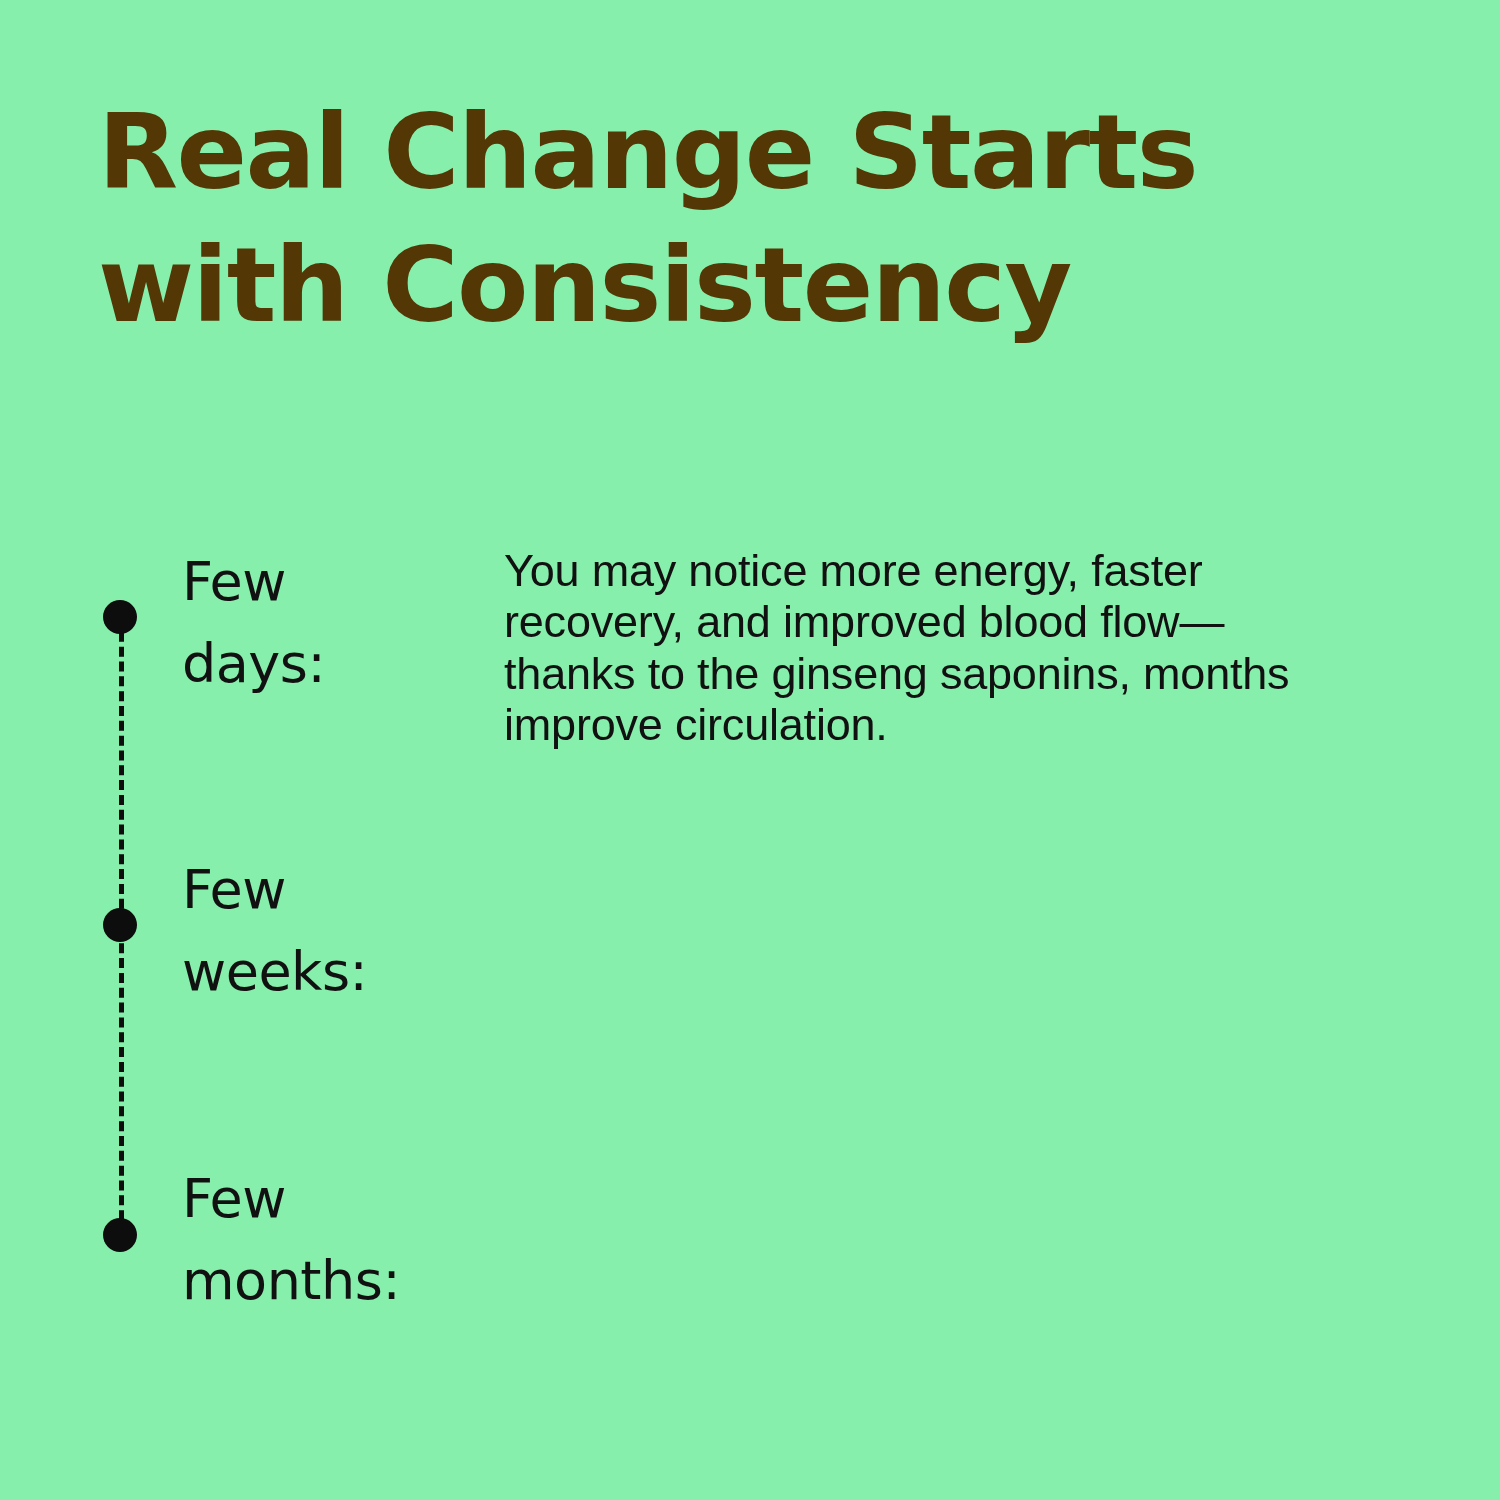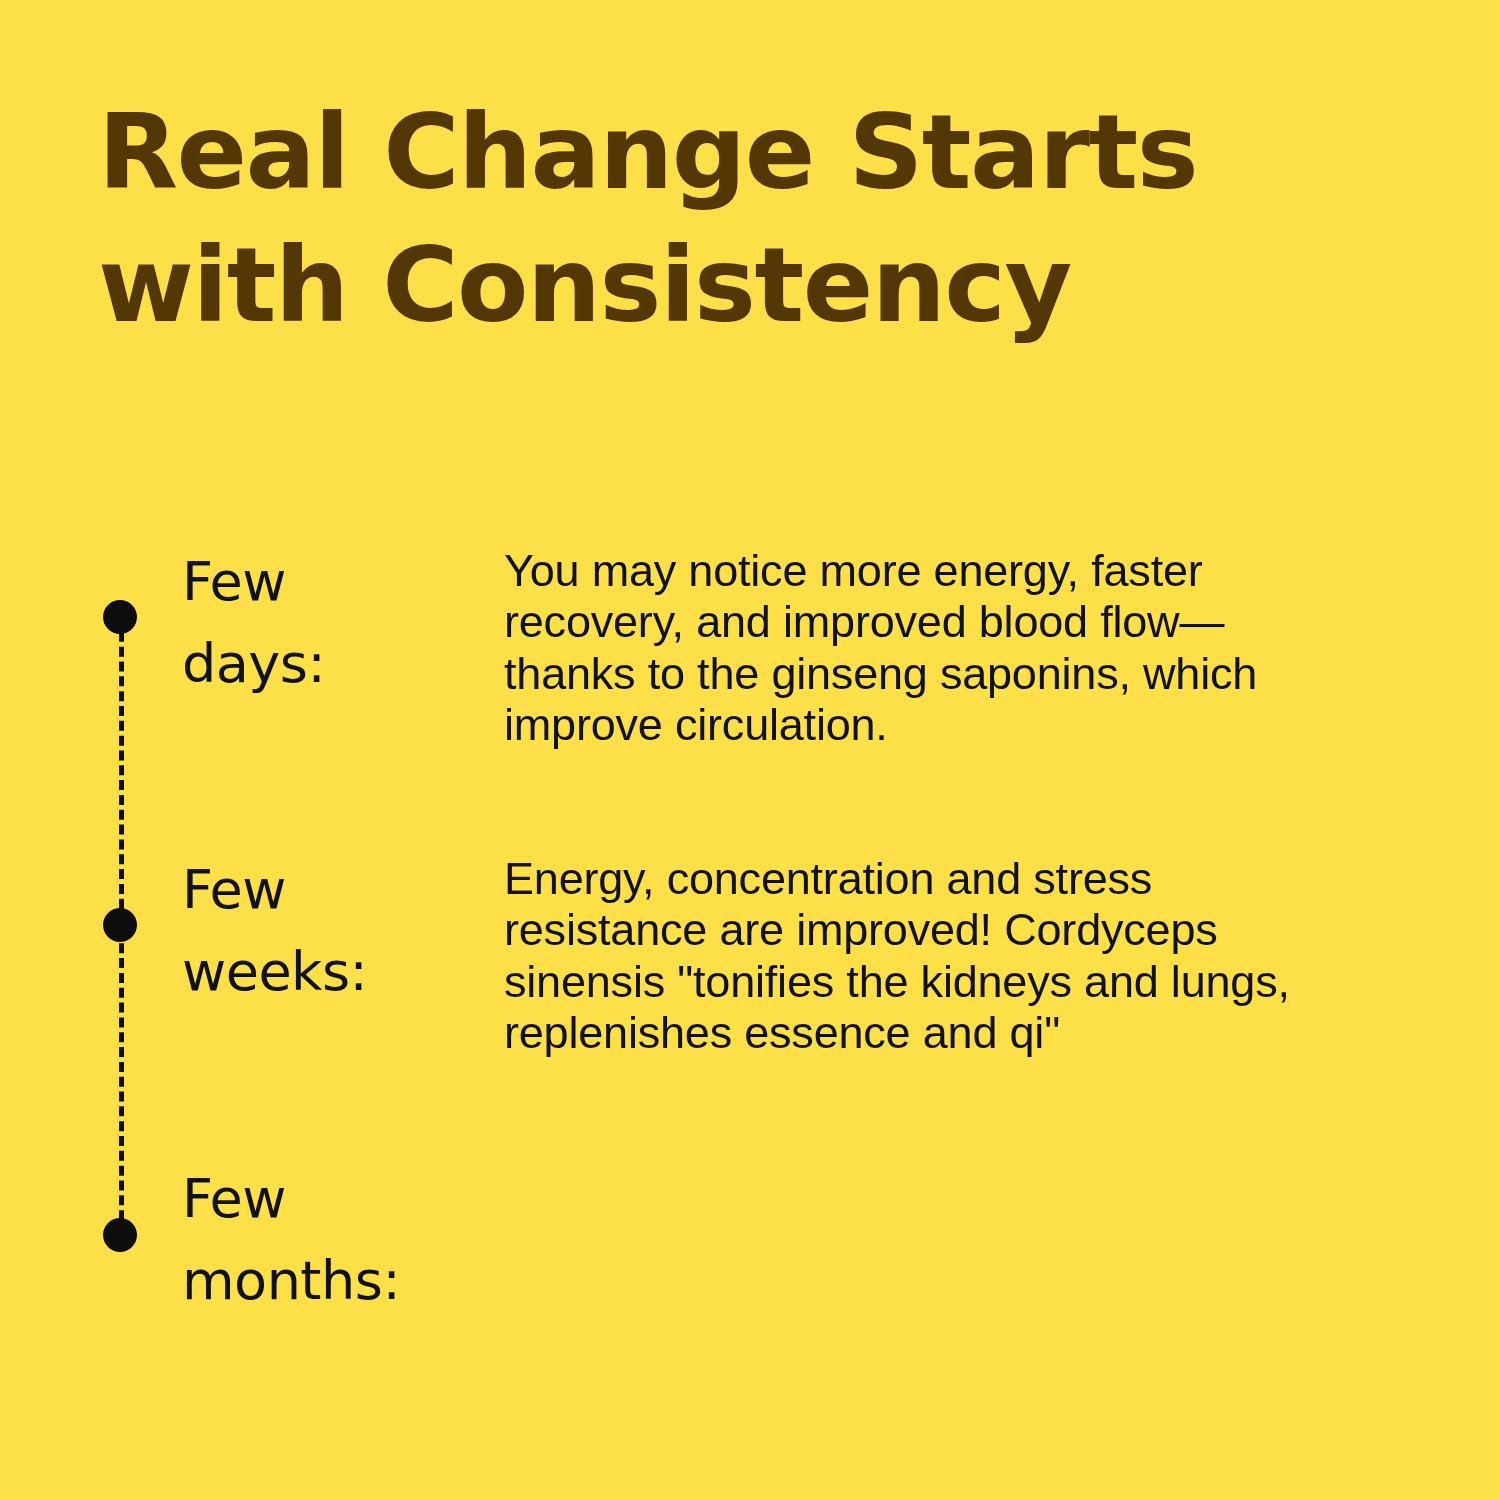--- a/index.html
+++ b/index.html
@@ -96,42 +96,41 @@
     font-weight: 400;
     font-size: 45px;
     line-height: 1.14;
     letter-spacing: -0.2px;
     padding-top: 4px;
   }
 </style>
 </head>
 <body>
 
-<div id="poster" style="background: #fde047;">
+<div id="poster" style="background: #86efac;">
 
   <div id="title" style="color: rgb(83, 56, 6);">Real Change Starts
 with Consistency</div>
 
   <div id="timeline-rail">
     <div id="timeline-dash" style="border-left-color: rgb(13, 13, 13);"></div>
     <div id="dot-0" class="timeline-dot" style="background: rgb(13, 13, 13);"></div>
     <div id="dot-1" class="timeline-dot" style="background: rgb(13, 13, 13);"></div>
     <div id="dot-2" class="timeline-dot" style="background: rgb(13, 13, 13);"></div>
   </div>
 
   <div id="row-0" class="row">
     <div class="row-label" style="color: rgb(17, 17, 17);">Few
 days:</div>
-    <div class="row-body" style="color: rgb(17, 17, 17);">You may notice more energy, faster recovery, and improved blood flow—thanks to the ginseng saponins, which improve circulation.</div>
+    <div class="row-body" style="color: rgb(17, 17, 17);">You may notice more energy, faster recovery, and improved blood flow—thanks to the ginseng saponins, months improve circulation.</div>
   </div>
 
   <div id="row-1" class="row">
     <div class="row-label" style="color: rgb(17, 17, 17);">Few
 weeks:</div>
-    <div class="row-body" style="color: rgb(17, 17, 17);">Energy, concentration and stress resistance are improved! Cordyceps sinensis "tonifies the kidneys and lungs, replenishes essence and qi"</div>
   </div>
 
   <div id="row-2" class="row">
     <div class="row-label" style="color: rgb(17, 17, 17);">Few
 months:</div>
   </div>
 
 </div>
 
 </body></html>

